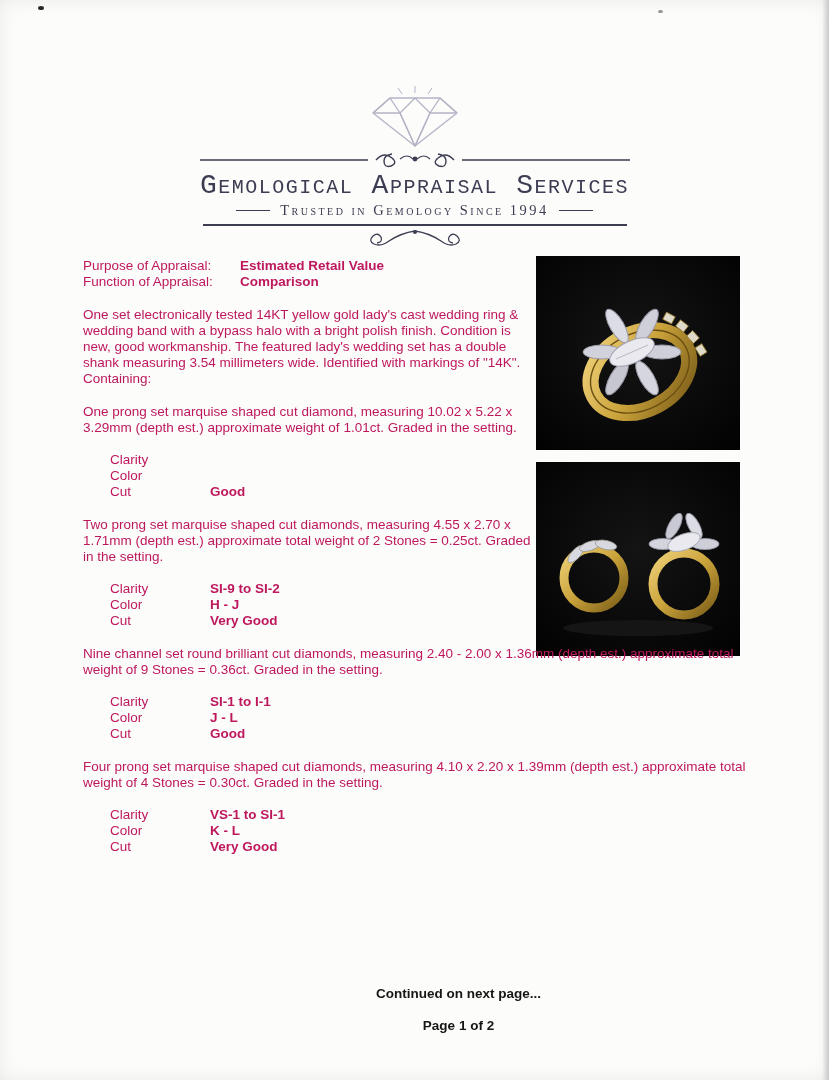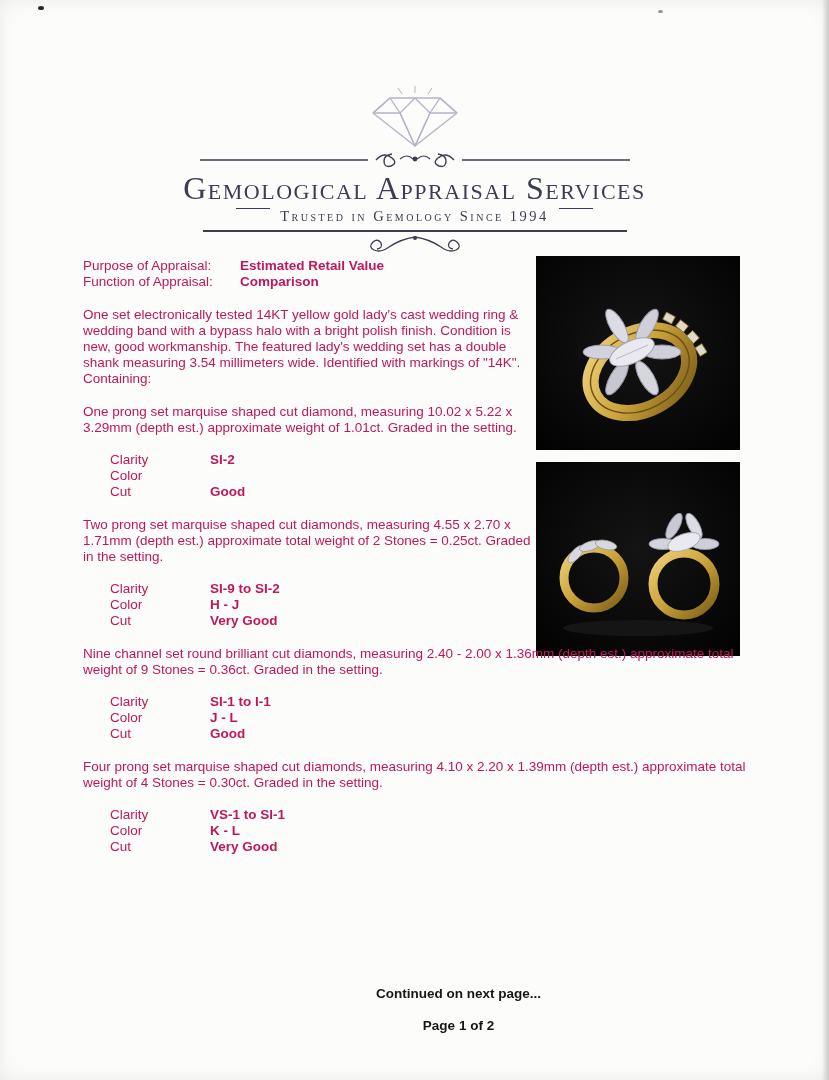--- a/index.html
+++ b/index.html
@@ -15,26 +15,26 @@
   }
   
   .artifact{position:absolute;background:#2a2a2a;border-radius:50%;}
   .edge-shade{position:absolute;right:0;top:0;width:7px;height:1080px;
     background:linear-gradient(to left,#c9c9c9,rgba(201,201,201,0));}
 
   
   .logo-area{position:absolute;left:0;top:84px;width:829px;text-align:center;color:#3c3c52;}
   .logo-area svg{display:block;margin:0 auto;}
   .brand-title{
-    font-family:Liberation Serif, serif;
+    font-family:Liberation Mono, monospace;
     font-variant:small-caps;
-    font-size:32px;letter-spacing:1.5px;
+    font-size:28px;letter-spacing:1.5px;
     color:#3c3c52;margin:2px 0 0 0;font-weight:500;
   }
-  .tagline-row{display:flex;align-items:flex-start;justify-content:center;gap:10px;margin-top:1px;}
+  .tagline-row{display:flex;align-items:center;justify-content:center;gap:10px;margin-top:1px;}
   .tagline-row .tick{width:34px;height:1px;background:#3c3c52;}
   .brand-tagline{
     font-family:"Liberation Serif", serif;
     font-variant:small-caps;
     font-size:14.5px;letter-spacing:2.5px;color:#3c3c52;
   }
   .long-rule{width:424px;height:2px;background:#3c3c52;margin:5px auto 0 auto;}
 
   
   .content{
@@ -197,21 +197,20 @@
       <span class="b">Comparison</span>
     </div>
 
     <p class="para narrow">One set electronically tested 14KT yellow gold lady's cast wedding ring &amp; wedding band with a bypass halo with a bright polish finish. Condition is new, good workmanship. The featured lady's wedding set has a double shank measuring 3.54 millimeters wide. Identified with markings of "14K".  Containing:</p>
 
     <p class="para narrow">One prong set marquise shaped cut diamond, measuring 10.02 x 5.22 x 3.29mm (depth est.) approximate weight of 1.01ct. Graded in the setting.</p>
 
     <div class="grading">
       <div class="g-row">
         <span>Clarity</span>
-        <span class="b">SI-2</span>
       </div>
       <div class="g-row">
         <span>Color</span>
       </div>
       <div class="g-row">
         <span>Cut</span>
         <span class="b">Good</span>
       </div>
     </div>
 

